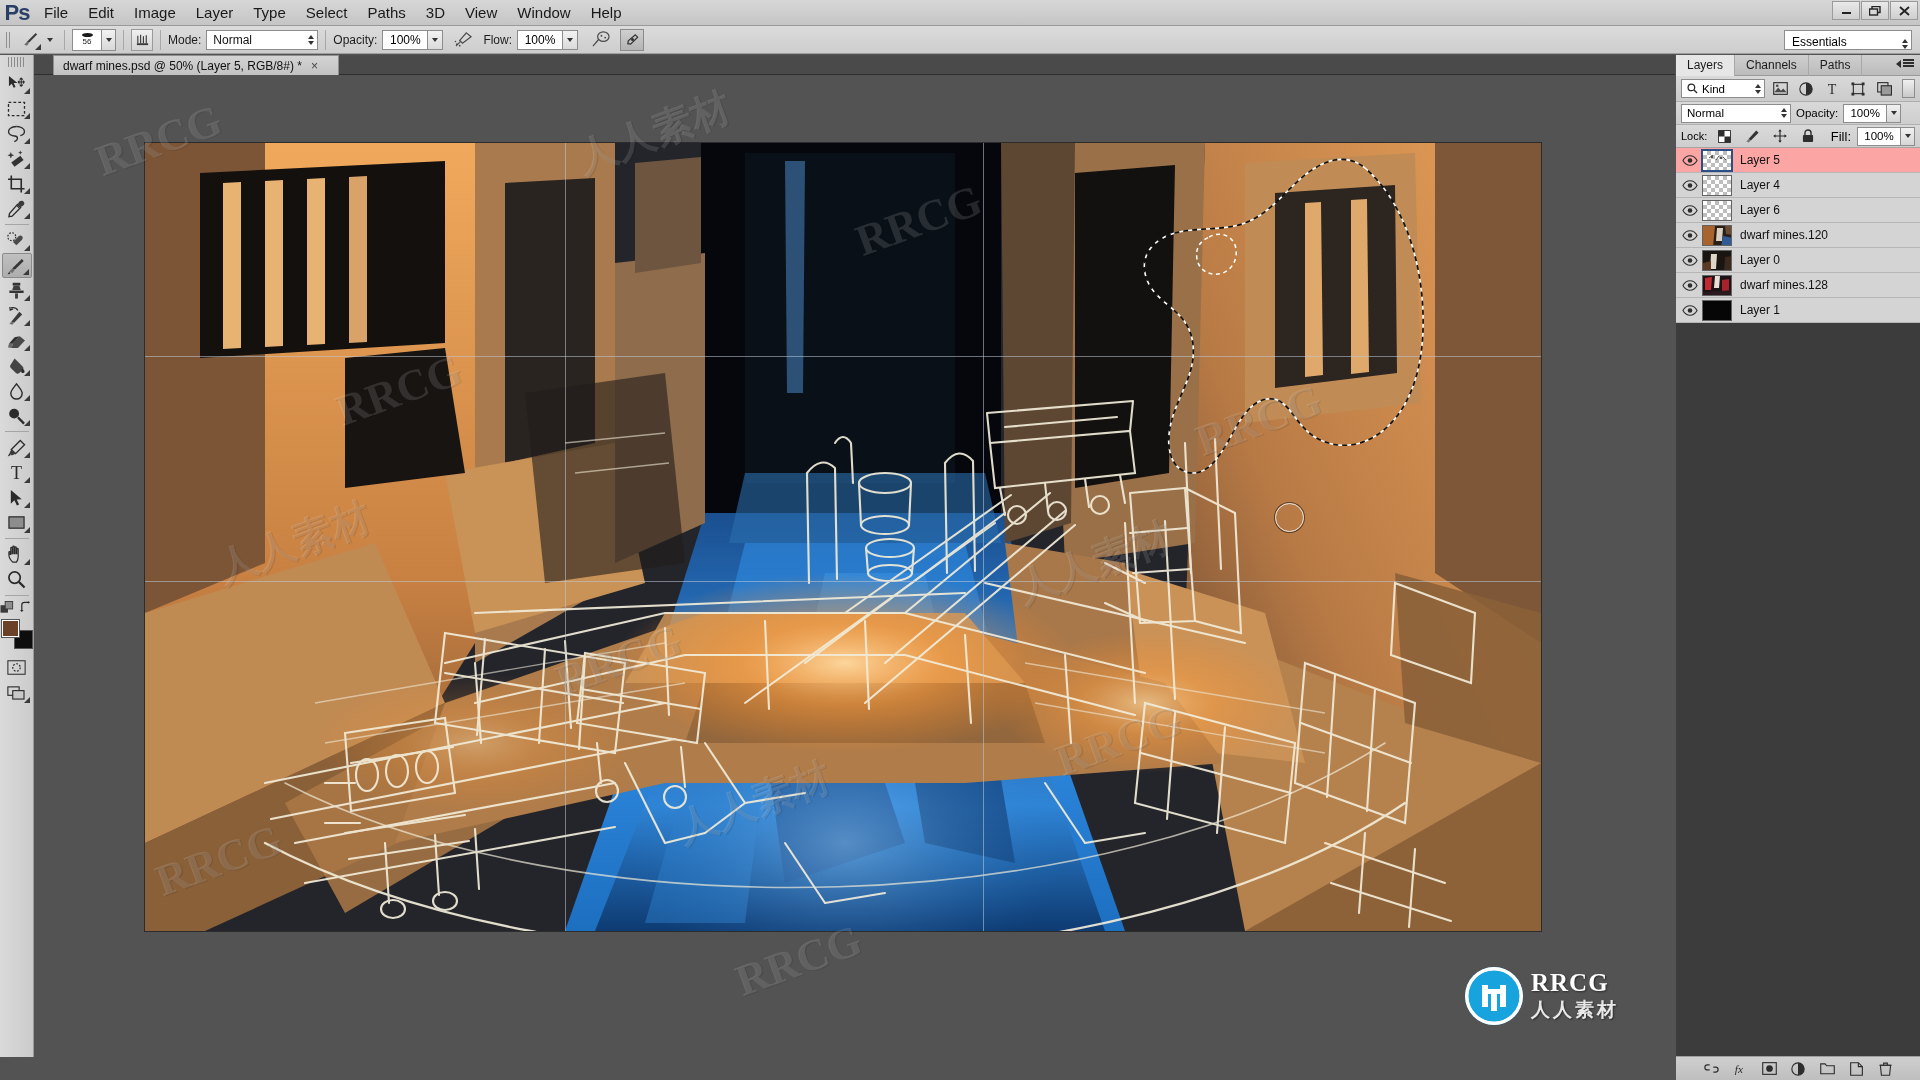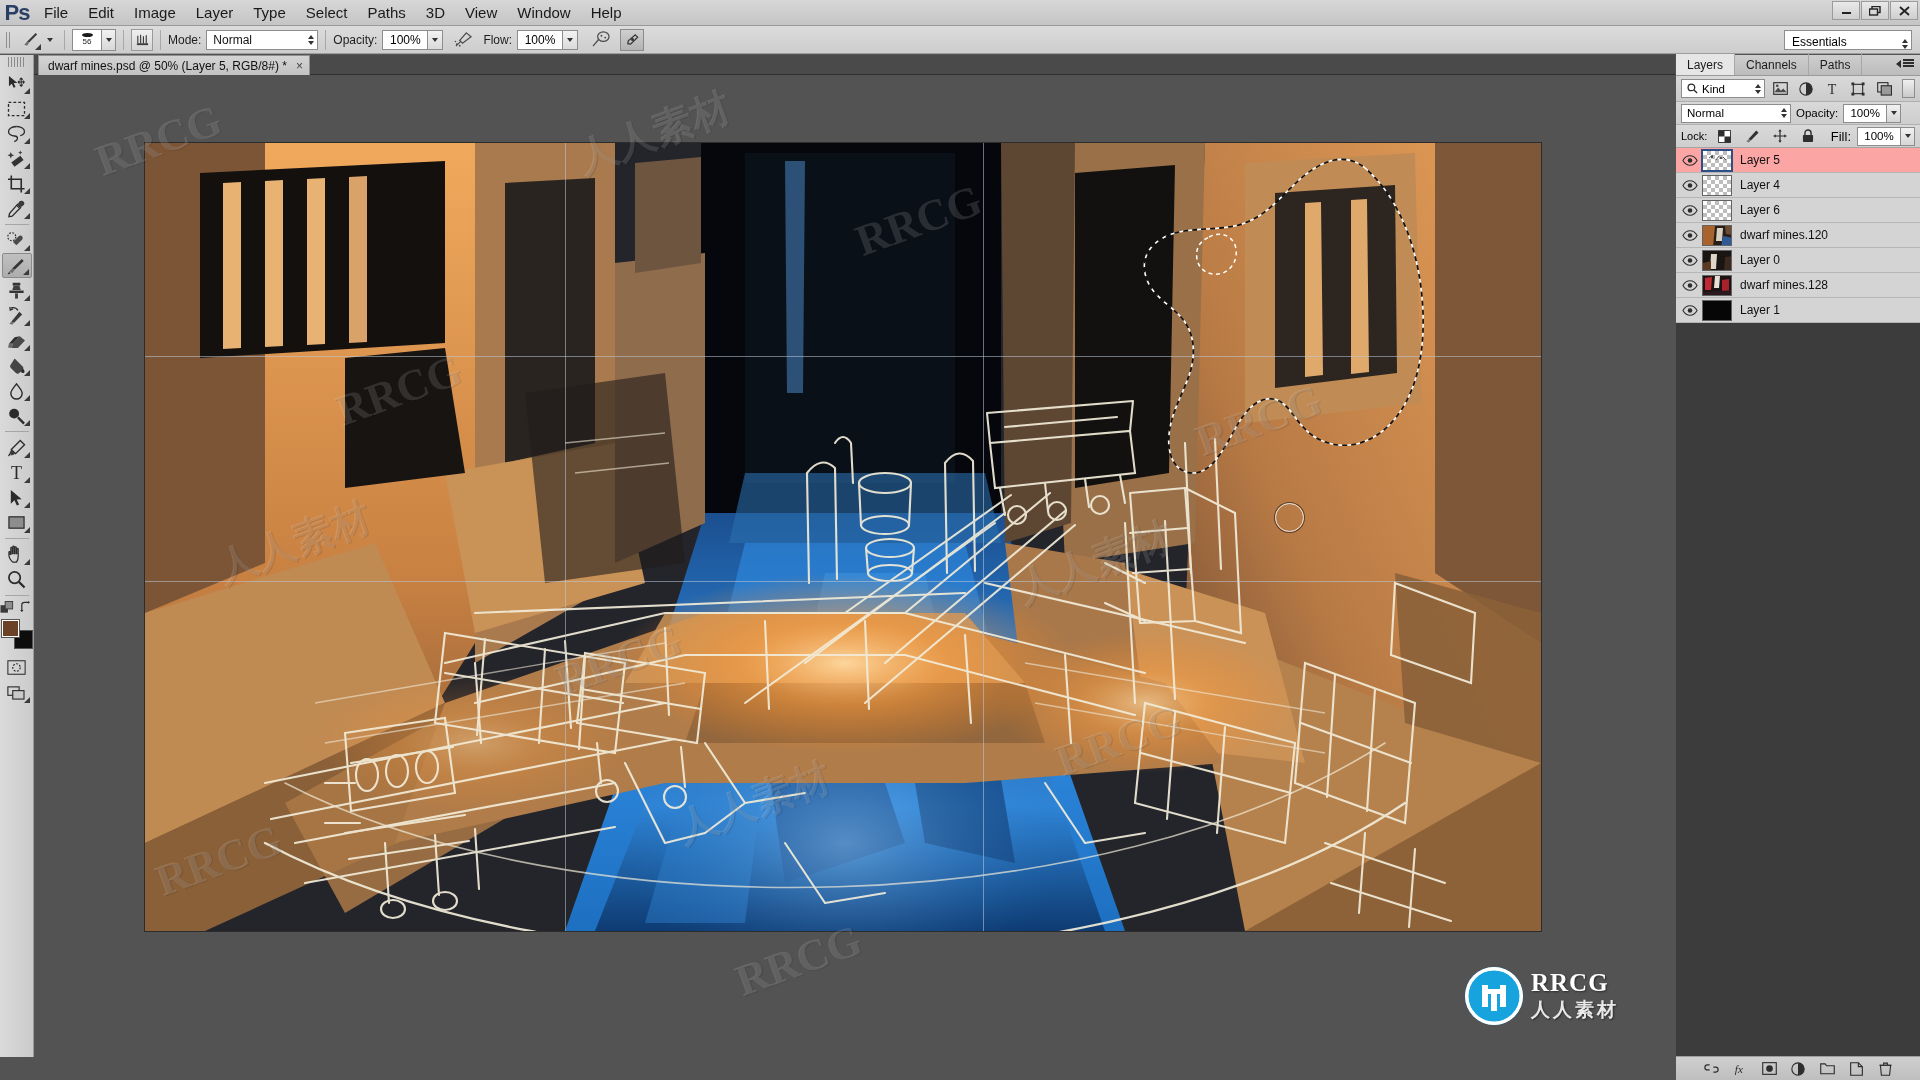--- a/index.html
+++ b/index.html
@@ -98,24 +98,24 @@
     background:#fff;border:1px solid #8d8d8d; display:flex; align-items:flex-end;
     justify-content:space-between; padding:0 3px 0 7px; font-size:12px;
   }
 
   
   .tabstrip{
     position:absolute; left:34px; top:55px; width:1641px; height:20px;
     background:#4a4a4a; border-bottom:1px solid #2e2e2e;
   }
   .doctab{
-    position:absolute; left:4px; top:0; height:20px;
+    position:absolute; left:19px; top:0; height:20px;
     background:linear-gradient(#d4d4d4,#c2c2c2);
     border:1px solid #8f8f8f; border-bottom:none;
-    display:flex; align-items:center; padding:0 6px 0 9px;
+    display:flex; align-items:center; padding:0 20px 0 9px;
     font-size:12px; color:#111;
   }
   .tabclose{ margin-left:9px; font-size:12px; color:#444; cursor:pointer; line-height:12px;}
 
   
   .toolbar{
     position:absolute; left:0; top:55px; width:34px; height:1002px;
     background:linear-gradient(to right,#dadada,#cbcbcb);
     border-right:1px solid #9b9b9b;
     display:flex; flex-direction:column; align-items:center; padding-top:2px;
@@ -178,21 +178,21 @@
   .sb-doc{ margin-left:22px; color:#1b1b1b;}
   .sb-play{ margin-left:60px; width:0;height:0;border-top:5px solid transparent;border-bottom:5px solid transparent;border-left:7px solid #3c3c3c;}
 
   
   .rightpanel{
     position:absolute; left:1676px; top:55px; width:244px; height:1025px;
     background:#3c3c3c;
   }
   .panel-tabs{
     height:21px; background:linear-gradient(#cecece,#bcbcbc);
-    display:flex; align-items:flex-end; position:relative;
+    display:flex; align-items:center; position:relative;
     border-bottom:1px solid #9a9a9a;
   }
   .ptab{
     height:21px; padding:0 11px; display:flex; align-items:center;
     font-size:12px; color:#1c1c1c; border-right:1px solid #a8a8a8;
     cursor:pointer;
   }
   .ptab.active{ background:#e6e6e6; }
   .panel-menu{ position:absolute; right:6px; top:4px; display:flex; align-items:center; gap:2px;}
   .pm-lines{ width:11px; height:9px;

